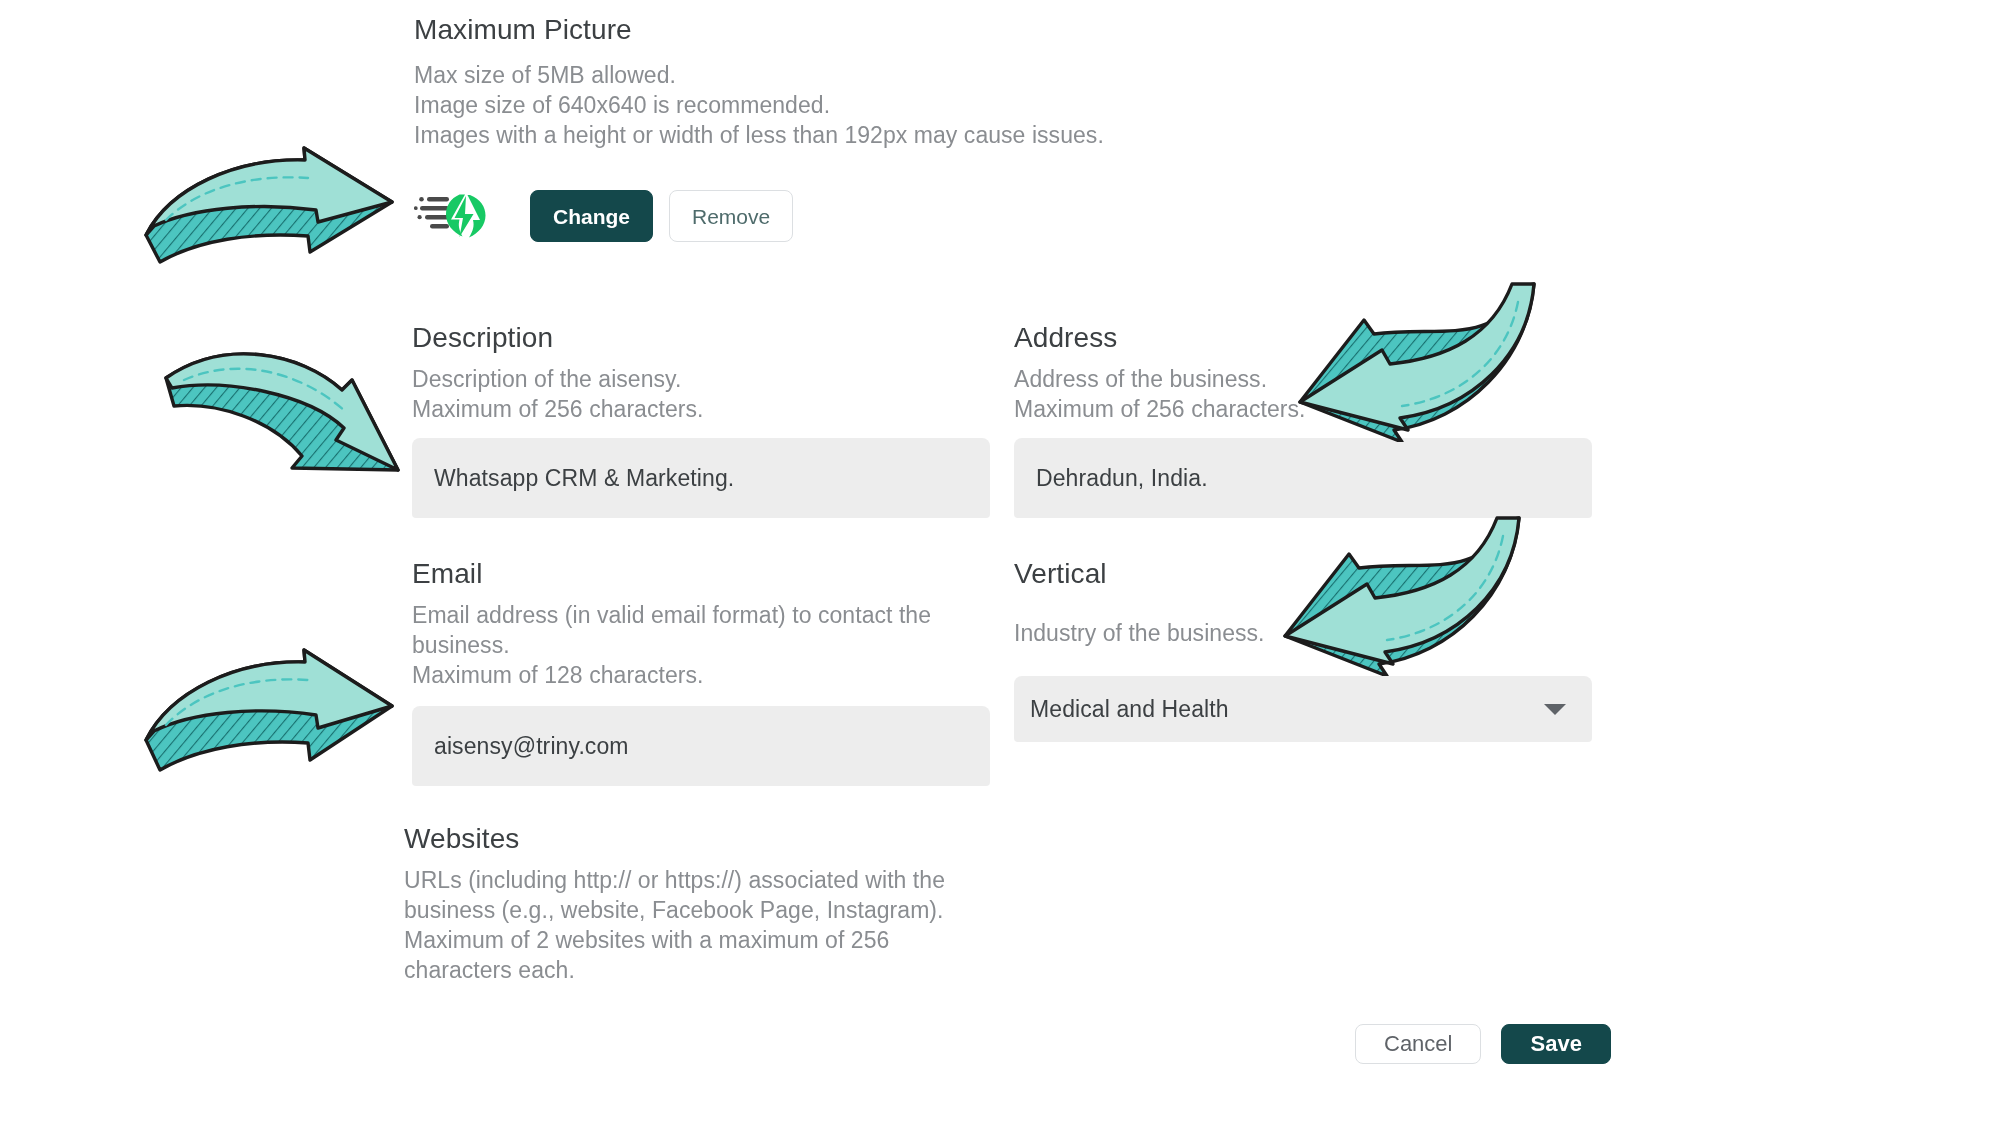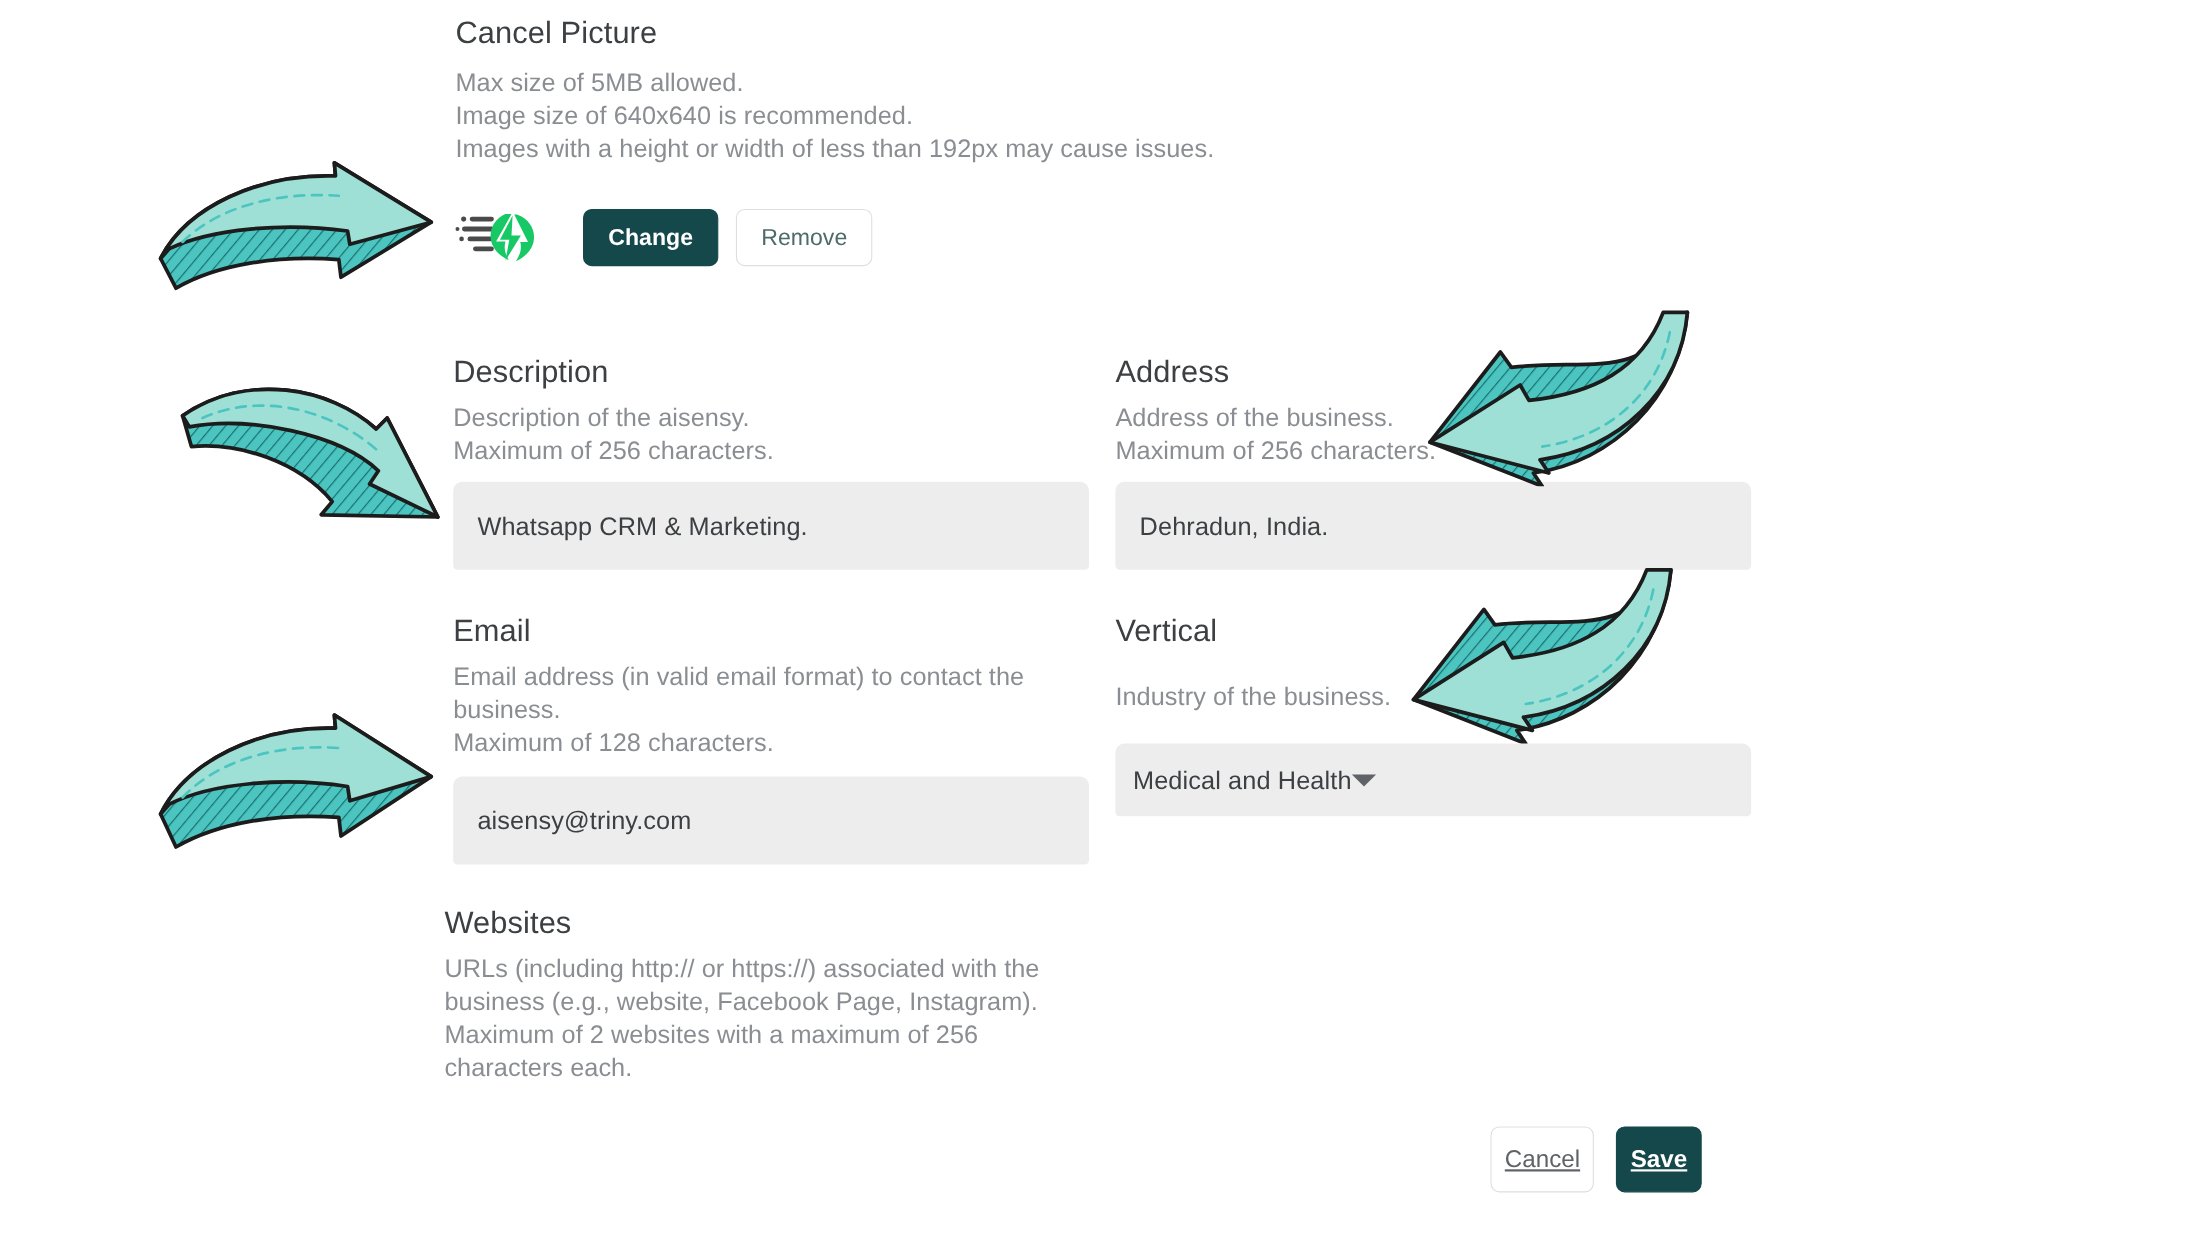--- a/index.html
+++ b/index.html
@@ -110,21 +110,21 @@
     padding: 0 22px;
     width: 100%;
   }
   .input-value {
     font-size: 23px;
     color: #3c4043;
     font-family: "Liberation Sans", sans-serif;
     letter-spacing: 0.1px;
   }
   .select-shell {
-    justify-content: flex-start;
+    justify-content: space-between;
     height: 66px;
     padding-left: 16px;
   }
   .caret {
     width: 0;
     height: 0;
     border-left: 11px solid transparent;
     border-right: 11px solid transparent;
     border-top: 11px solid #5f6368;
     flex: none;
@@ -136,42 +136,42 @@
   .field-vert  .helper-line { margin-top: 28px; }
 
   
   .footer-actions {
     position: absolute;
     left: 1355px;
     top: 1024px;
     display: flex;
     align-items: center;
   }
-  .footer-actions .btn { height: 60px; font-size: 22px; padding: 0 12px; text-decoration: underline; }
+  .footer-actions .btn { height: 40px; font-size: 22px; padding: 0 28px; }
   #cancel-button { margin-right: 20px; font-weight: 400; color: #5f6368; }
   #save-button { font-weight: 700; }
 
   
   .arrow {
     position: absolute;
     pointer-events: none;
   }
   .arrow-1 { left: 140px;  top: 140px;  width: 260px; height: 130px; }
   .arrow-2 { left: 160px;  top: 328px;  width: 262px; height: 162px; }
   .arrow-3 { left: 140px;  top: 640px;  width: 260px; height: 140px; }
   .arrow-4 { left: 1290px; top: 278px;  width: 248px; height: 164px; }
   .arrow-5 { left: 1275px; top: 512px;  width: 248px; height: 164px; }
 </style>
 </head>
 <body>
 
 <div class="page">
 
   <div class="profile-block">
-    <h2 class="section-title">Cancel Picture</h2>
+    <h2 class="section-title">Maximum Picture</h2>
     <p class="helper-line">Max size of 5MB allowed.</p>
     <p class="helper-line">Image size of 640x640 is recommended.</p>
     <p class="helper-line">Images with a height or width of less than 192px may cause issues.</p>
 
     <div class="avatar-row">
 
       <svg class="brand-logo" viewBox="0 0 74 48">
         <g fill="#4a4a4a">
           <rect x="13" y="5" width="22" height="4.4" rx="2.2"></rect>
           <rect x="6" y="14" width="29" height="4.4" rx="2.2"></rect>

